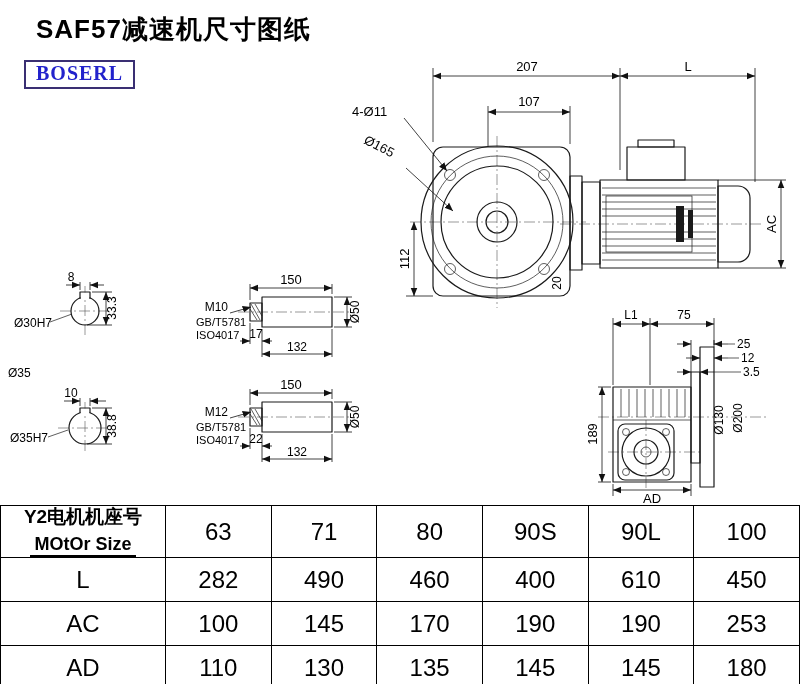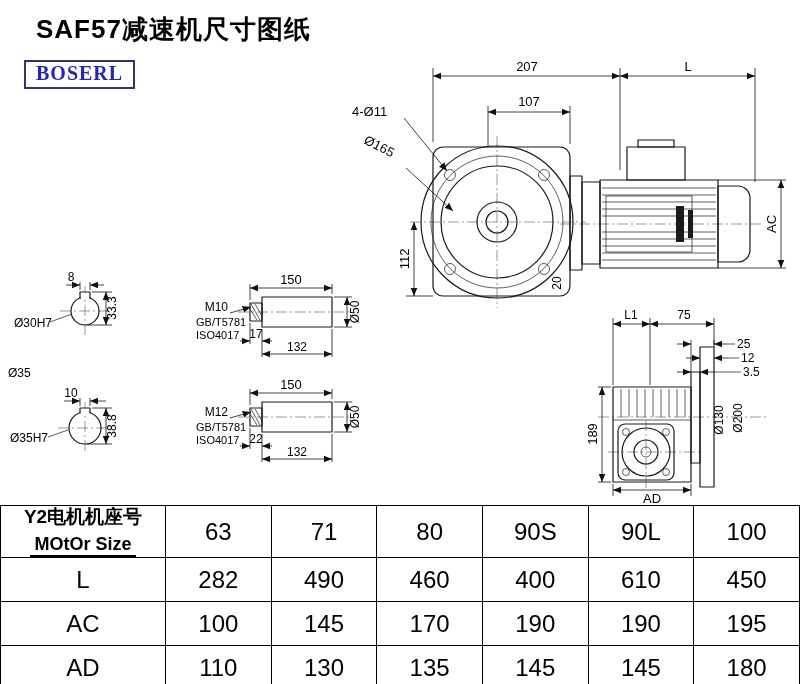--- a/index.html
+++ b/index.html
@@ -258,21 +258,21 @@
       <td>610</td>
       <td>450</td>
     </tr>
     <tr>
       <td>AC</td>
       <td>100</td>
       <td>145</td>
       <td>170</td>
       <td>190</td>
       <td>190</td>
-      <td>195</td>
+      <td>253</td>
     </tr>
     <tr>
       <td>AD</td>
       <td>110</td>
       <td>130</td>
       <td>135</td>
       <td>145</td>
       <td>145</td>
       <td>180</td>
     </tr>

